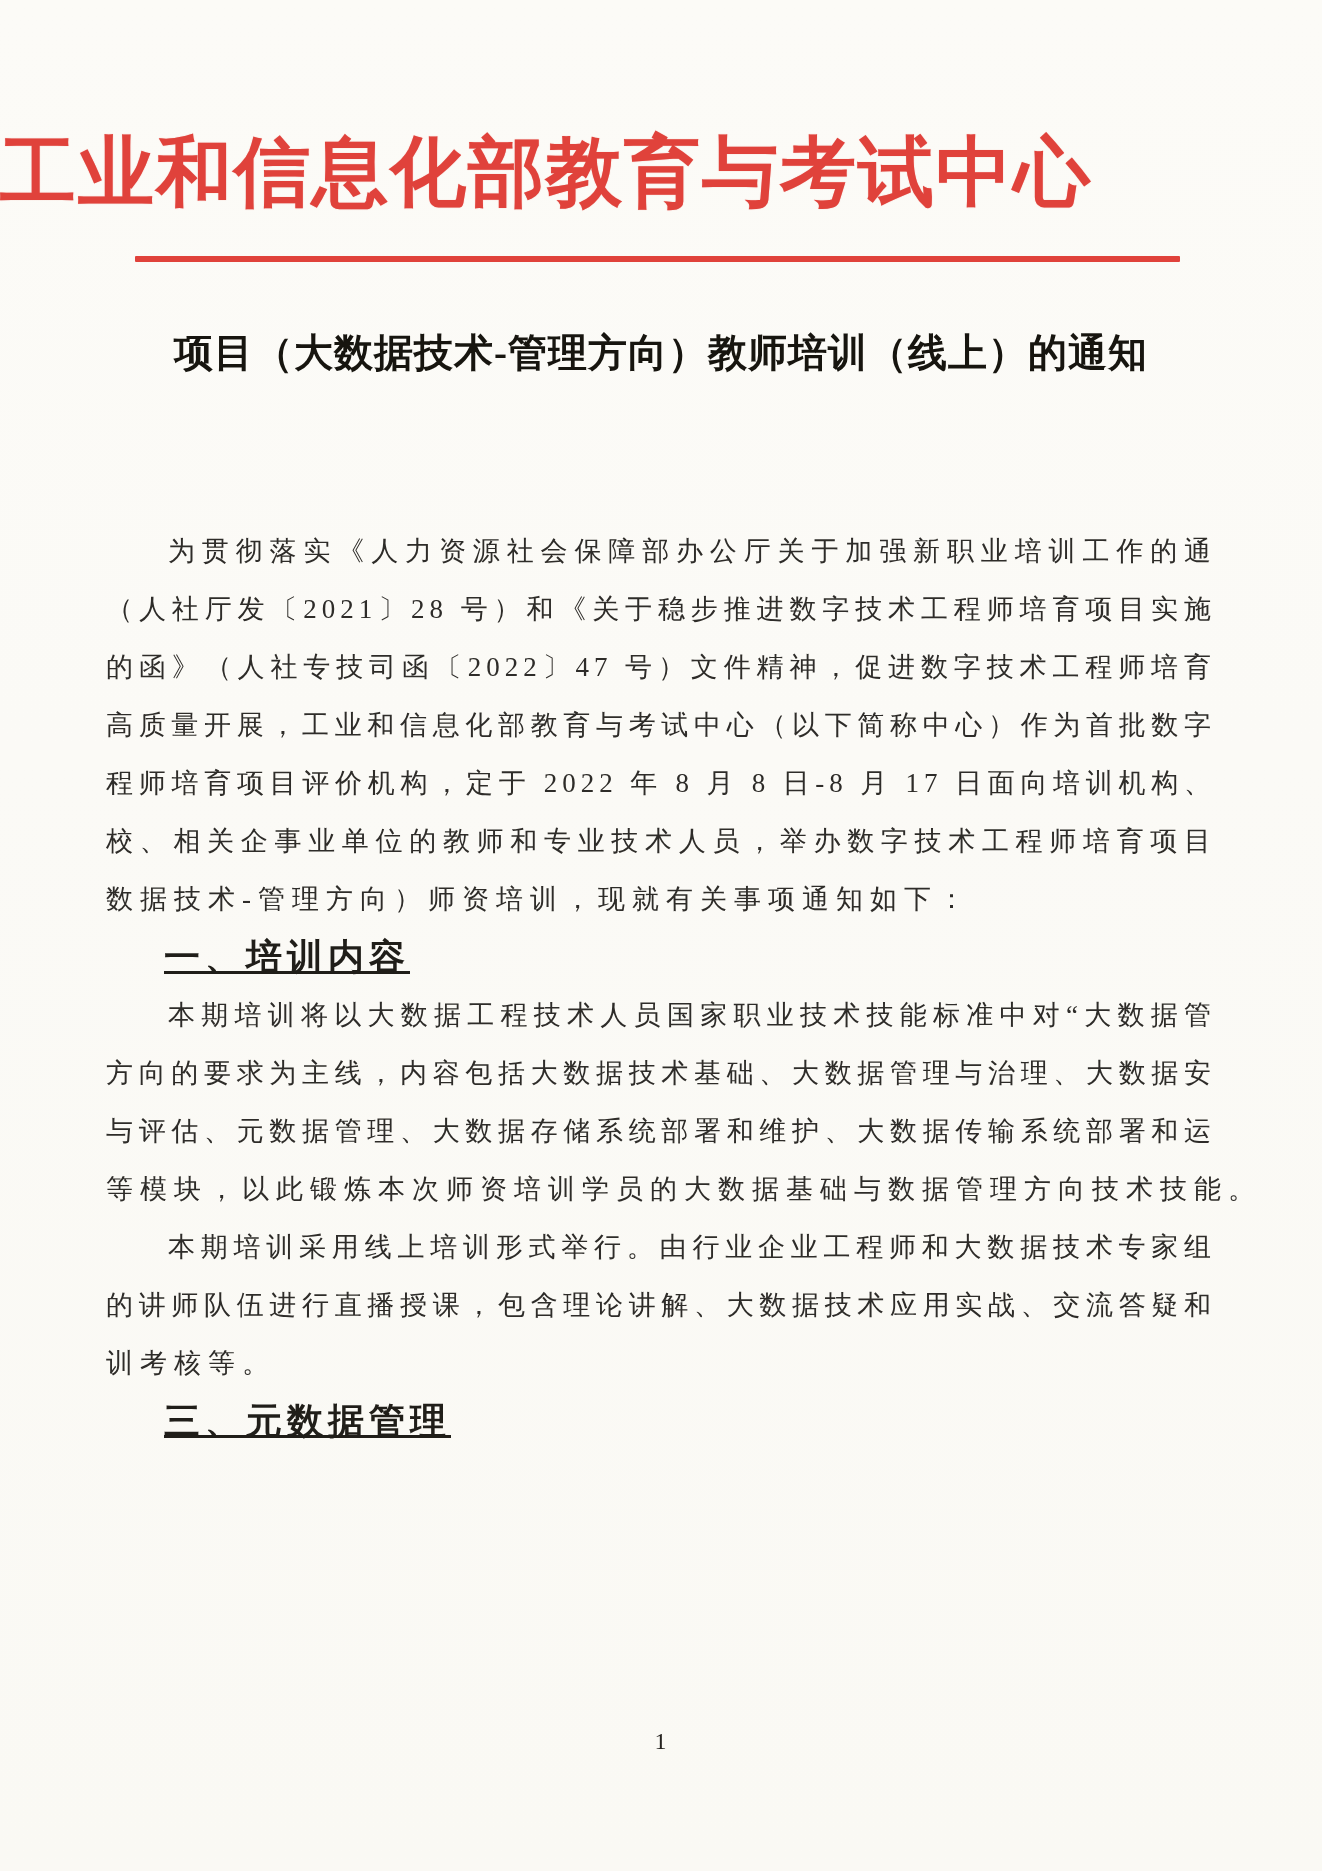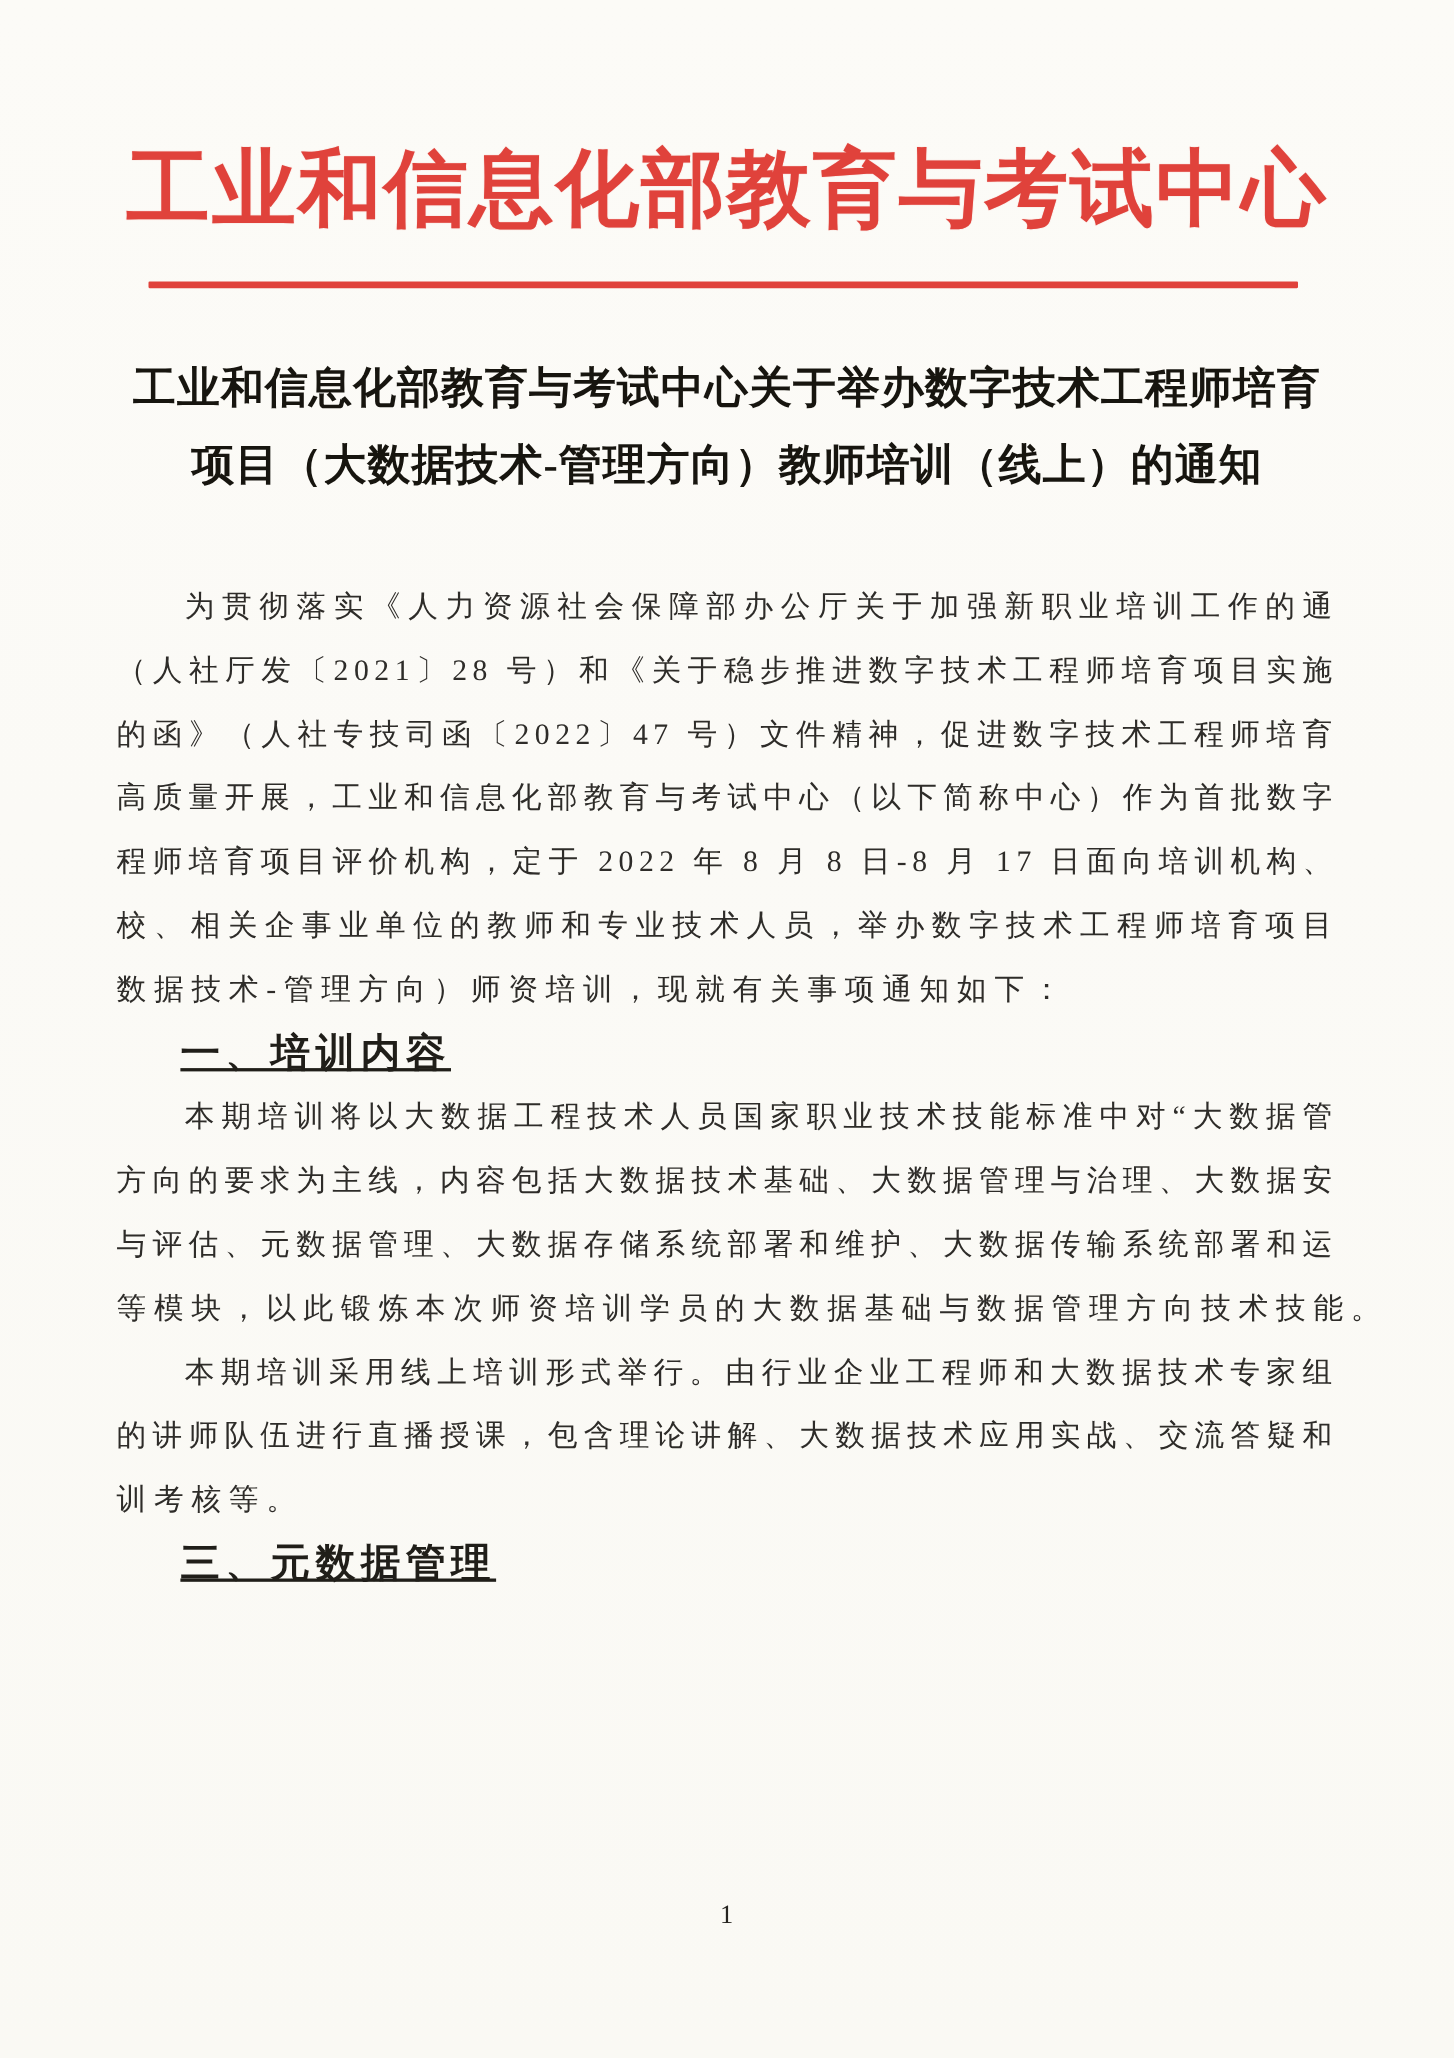--- a/index.html
+++ b/index.html
@@ -20,21 +20,20 @@
     margin:0 auto;
     background:var(--paper);
     background-image:linear-gradient(180deg,#fcfbf7 0%,#fbfaf6 40%,#faf9f4 100%);
     overflow:hidden;
     color:var(--text);
   }
   
   .letterhead{
     position:absolute;
     top:126px; left:0; right:0;
-    text-align:center;
     font-size:76px;
     line-height:92px;
     font-weight:700;
     letter-spacing:2px;
     color:var(--accent-red);
     white-space:nowrap;
     text-shadow:0 0 1px rgba(224,66,59,.45);
   }
   .red-rule{
     position:absolute;
@@ -101,21 +100,20 @@
 </head>
 <body>
 
 <div class="page">
 
   <div class="letterhead">工业和信息化部教育与考试中心</div>
 
   <div class="red-rule"></div>
 
   <div class="doc-title">
-    <div>工业和信息化部教育与考试中心关于举办数字技术工程师培育</div>
     <div>项目（大数据技术-管理方向）教师培训（线上）的通知</div>
   </div>
 
   <div class="doc-body">
       <div class="line first">为贯彻落实《人力资源社会保障部办公厅关于加强新职业培训工作的通知》</div>
       <div class="line full">（人社厅发〔2021〕28 号）和《关于稳步推进数字技术工程师培育项目实施工作</div>
       <div class="line full">的函》（人社专技司函〔2022〕47 号）文件精神，促进数字技术工程师培育项目</div>
       <div class="line full">高质量开展，工业和信息化部教育与考试中心（以下简称中心）作为首批数字工</div>
       <div class="line full">程师培育项目评价机构，定于 2022 年 8 月 8 日-8 月 17 日面向培训机构、高等院</div>
       <div class="line full">校、相关企事业单位的教师和专业技术人员，举办数字技术工程师培育项目（大</div>

